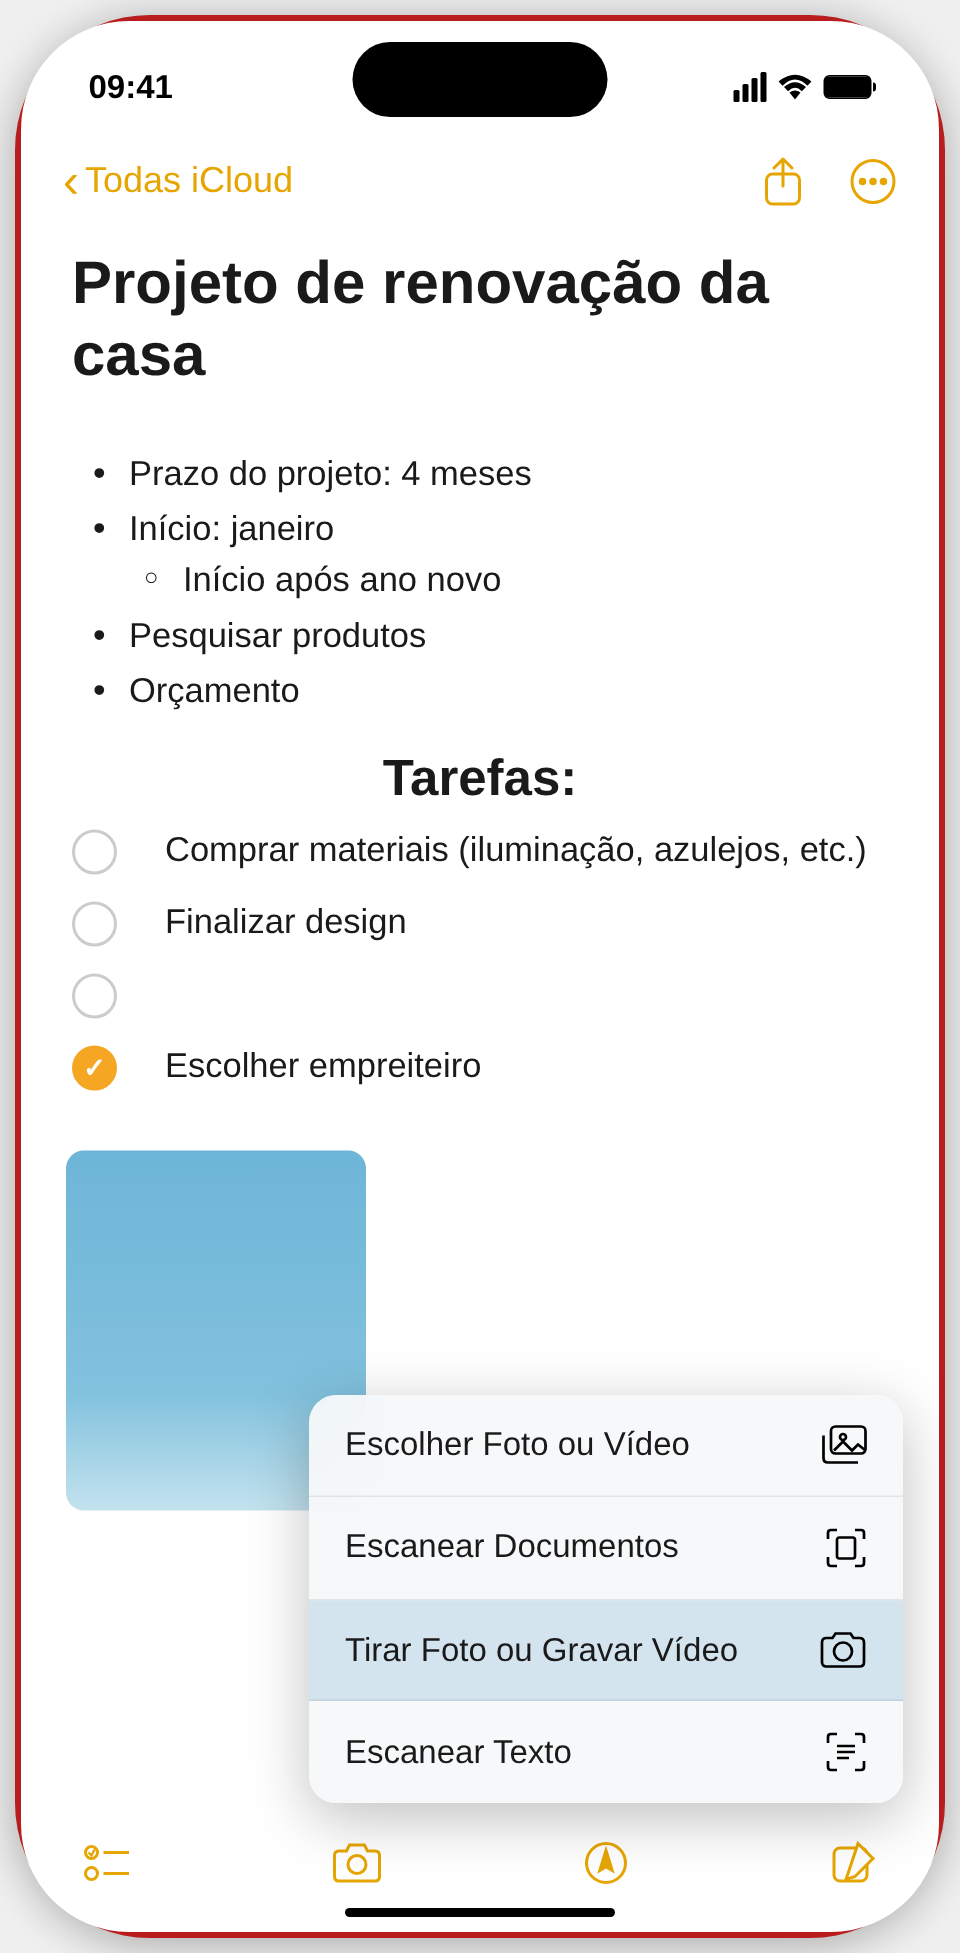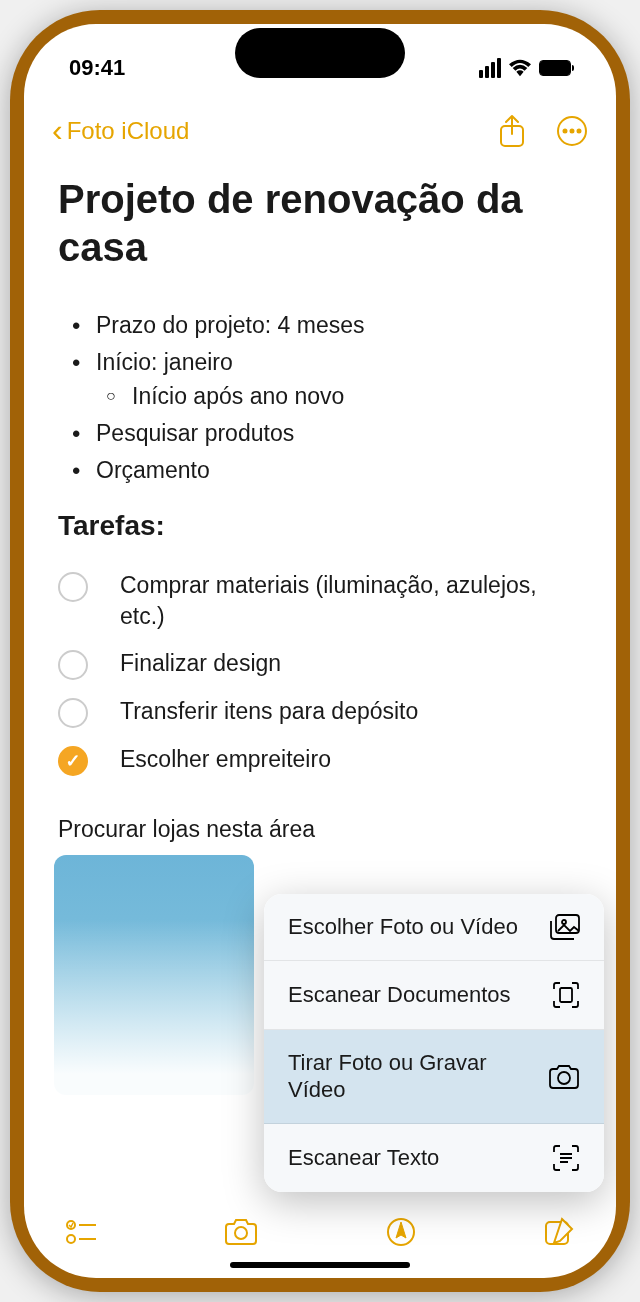--- a/index.html
+++ b/index.html
@@ -6,23 +6,23 @@
     body {
       font-family: -apple-system, 'Helvetica Neue', Helvetica, Arial, sans-serif;
       background: #f0f0f0;
       display: flex;
       justify-content: center;
       padding: 10px;
     }
     .phone-frame {
       width: 620px;
       height: 1282px;
-      background: #a16207;
+      background: #b91c1c;
       border-radius: 90px;
-      padding: 14px;
+      padding: 4px;
       position: relative;
       box-shadow: 0 4px 30px rgba(0,0,0,0.3);
     }
     .screen {
       width: 100%;
       height: 100%;
       background: #fff;
       border-radius: 72px;
       overflow: hidden;
       position: relative;
@@ -89,21 +89,21 @@
       color: #1a1a1a;
       margin-bottom: 36px;
     }
     .bullet-list { list-style: none; margin-bottom: 20px; }
     .bullet-list > li { font-size: 23px; color: #1a1a1a; padding: 2px 0 2px 38px; position: relative; line-height: 1.45; }
     .bullet-list > li::before { content:'•'; position:absolute; left: 14px; font-size: 24px; }
     .bullet-list .sub { list-style: none; }
     .bullet-list .sub li { padding-left: 36px; position: relative; }
     .bullet-list .sub li::before { content:'○'; position:absolute; left: 10px; font-size: 16px; top: 4px; }
 
-    .section-heading { font-size: 28px; font-weight: 700; color: #1a1a1a; margin-bottom: 20px; }
+    .section-heading { font-size: 34px; font-weight: 700; color: #1a1a1a; margin-bottom: 4px; text-align: center; }
 
     .task-list { list-style: none; margin-bottom: 32px; }
     .task-item { display: flex; align-items: flex-start; gap: 32px; padding: 8px 0; }
     .task-circle { width: 30px; height: 30px; border: 2px solid #ccc; border-radius: 50%; flex-shrink: 0; margin-top: 2px; display:flex; align-items:center; justify-content:center; }
     .task-circle.checked { background: #f5a623; border-color: #f5a623; color:#fff; font-size: 18px; font-weight: bold; }
     .task-label { font-size: 23px; color: #1a1a1a; line-height: 1.35; }
 
     .body-text { font-size: 23px; color: #1a1a1a; margin-bottom: 12px; }
 
     .image-placeholder {
@@ -120,22 +120,22 @@
       left: 0;
       right: 0;
       height: 280px;
       background: linear-gradient(180deg, rgba(255,255,255,0) 0%, rgba(255,255,255,0.95) 55%);
       pointer-events: none;
     }
 
     .context-menu {
       position: absolute;
       bottom: 86px;
-      right: 12px;
-      width: 340px;
+      right: 24px;
+      width: 396px;
       background: rgba(245,248,250,0.95);
       backdrop-filter: blur(20px);
       border-radius: 18px;
       box-shadow: 0 10px 40px rgba(0,0,0,0.25);
       overflow: hidden;
       z-index: 50;
     }
     .menu-item {
       display: flex;
       justify-content: space-between;
@@ -192,21 +192,21 @@
           </svg>
         <div class="battery">
             <div class="battery-fill"></div>
           </div>
       </div>
     </div>
 
     <div class="nav-bar">
       <div class="back-btn">
         <span class="back-chevron">‹</span>
-        <span>Foto iCloud</span>
+        <span>Todas iCloud</span>
       </div>
       <div class="nav-actions">
         <div class="icon-btn">
           <svg width="28" height="34" viewBox="0 0 28 34" fill="none" stroke="#e6a500" stroke-width="2">
             <path d="M14 2 L14 20 M8 8 L14 2 L20 8" stroke-linecap="round" stroke-linejoin="round"></path>
             <rect x="3" y="12" width="22" height="20" rx="4"></rect>
           </svg>
         </div>
         <div class="icon-btn">
           <svg width="32" height="32" viewBox="0 0 32 32" fill="none" stroke="#e6a500" stroke-width="2">
@@ -240,29 +240,27 @@
         <li class="task-item">
           <span class="task-circle"></span>
           <span class="task-label">Comprar materiais (iluminação, azulejos, etc.)</span>
         </li>
         <li class="task-item">
           <span class="task-circle"></span>
           <span class="task-label">Finalizar design</span>
         </li>
         <li class="task-item">
           <span class="task-circle"></span>
-          <span class="task-label">Transferir itens para depósito</span>
         </li>
         <li class="task-item">
           <span class="task-circle checked">✓</span>
           <span class="task-label">Escolher empreiteiro</span>
         </li>
       </ul>
 
-      <p class="body-text">Procurar lojas nesta área</p>
 
       <div class="image-placeholder"></div>
 
       <div class="fade-overlay"></div>
     </div>
 
     <div class="context-menu">
       <div class="menu-item">
         <span class="menu-item-label">Escolher Foto ou Vídeo</span>
         <svg class="menu-icon" width="30" height="26" viewBox="0 0 30 26" fill="none" stroke="#000" stroke-width="1.8">

